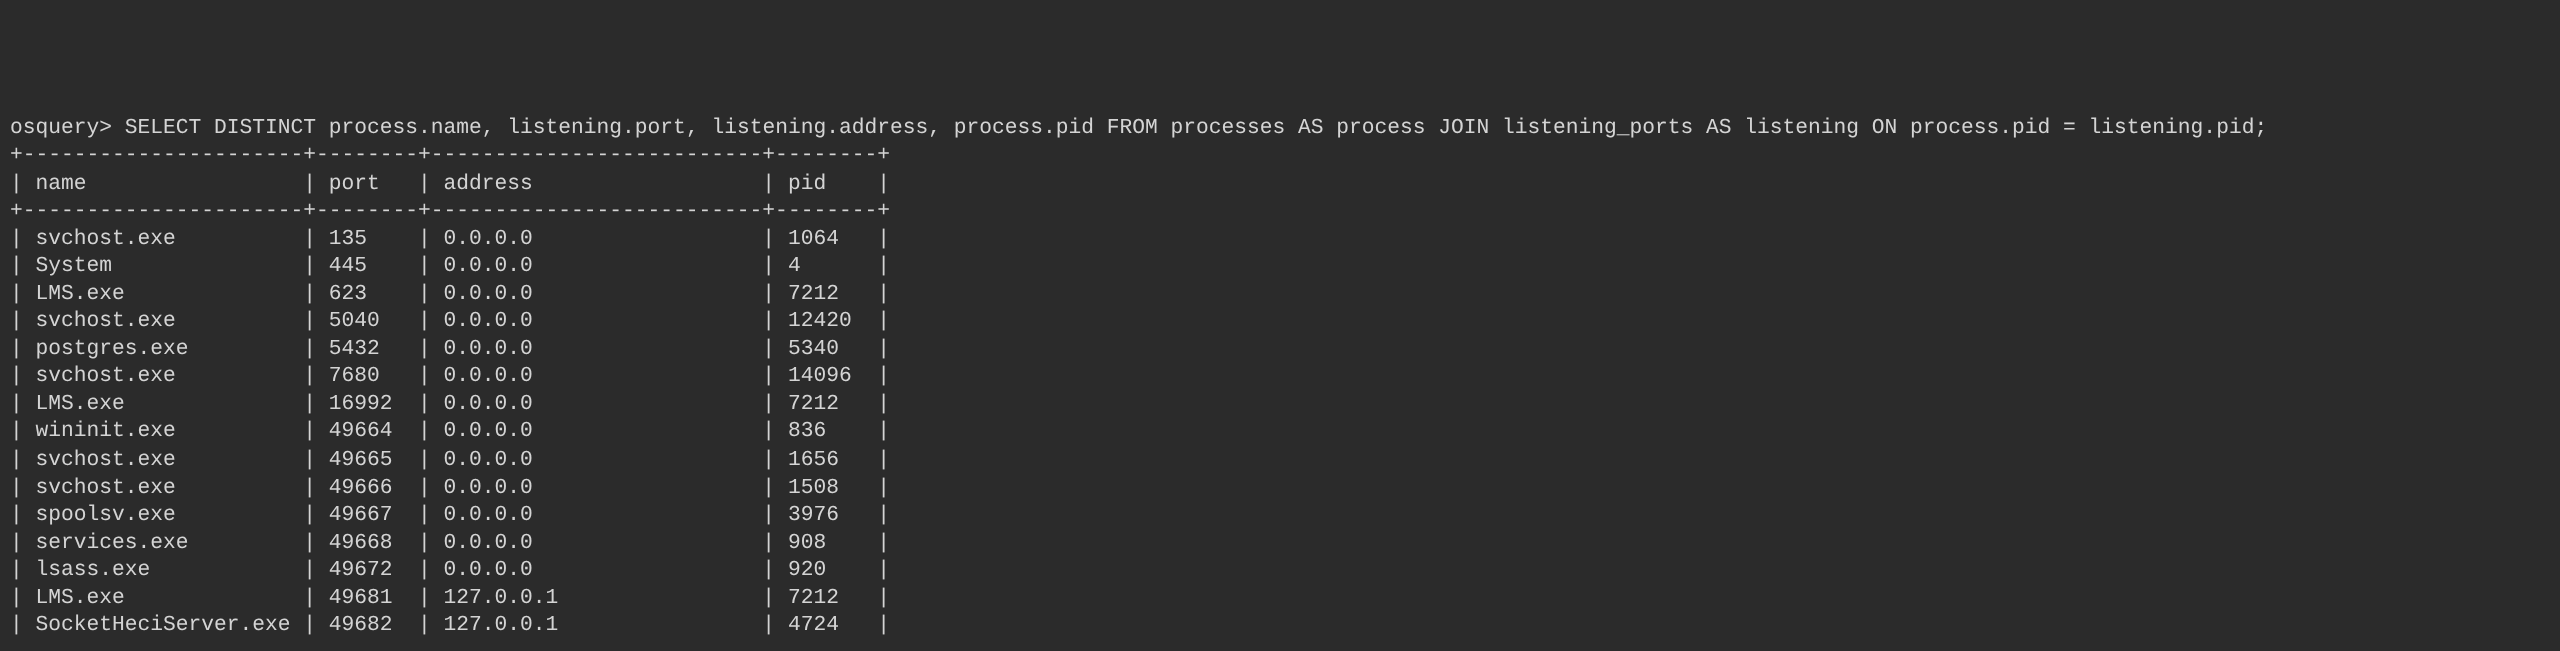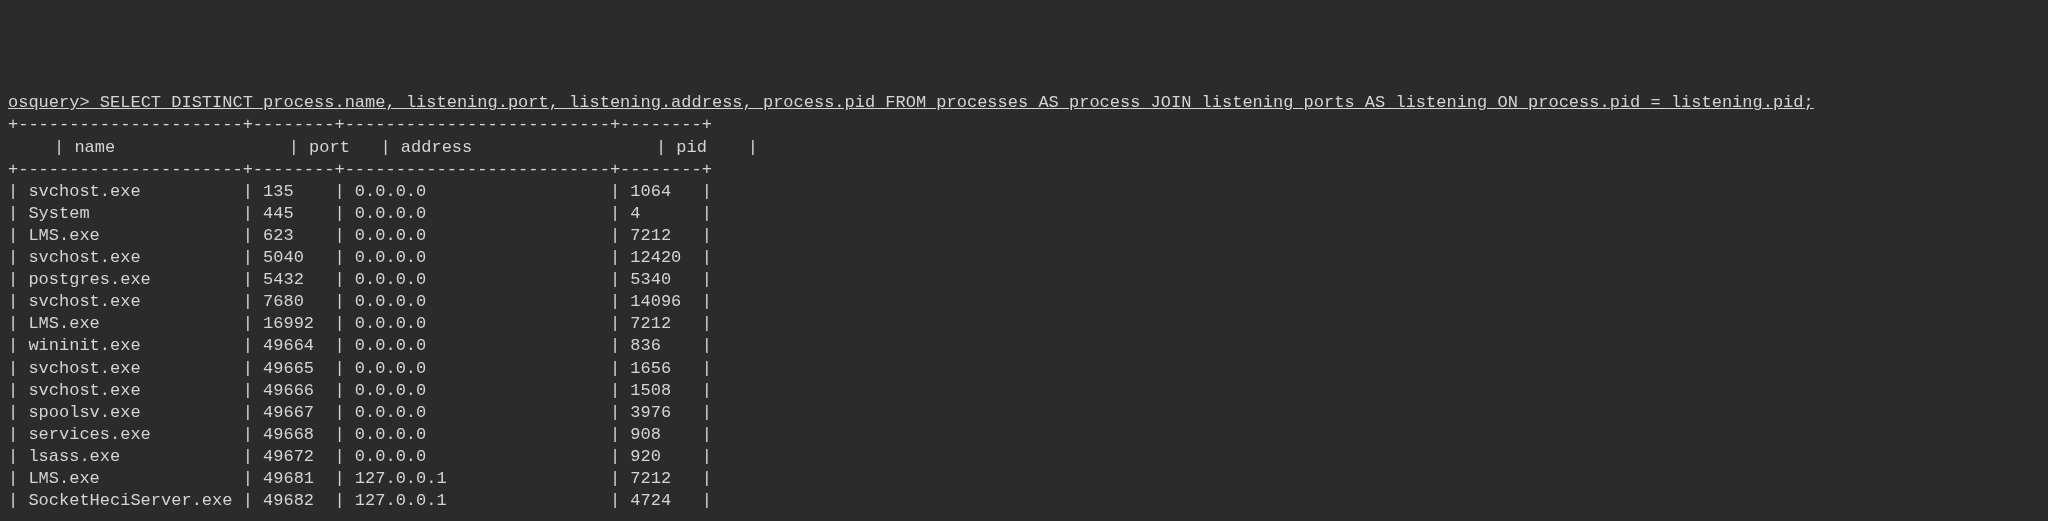--- a/index.html
+++ b/index.html
@@ -15,28 +15,26 @@
       line-height: 1.3;
       padding: 4px 8px;
       white-space: pre;
       overflow: hidden;
     }
     .terminal {
       width: 100%;
     }
     .prompt-line {
       color: #d4d4d4;
-      text-decoration: underline;
     }
     .table-border {
       color: #d4d4d4;
     }
     .table-row {
       color: #d4d4d4;
-      margin-left: 46px;
     }
   </style>
 </head>
 <body>
 
 
 
 <div class="terminal"><span class="prompt-line"><span>osquery&gt; </span><span id="query-line">SELECT DISTINCT process.name, listening.port, listening.address, process.pid FROM processes AS process JOIN listening_ports AS listening ON process.pid = listening.pid;</span></span>
 <span class="table-border" id="border-top">+----------------------+--------+--------------------------+--------+</span>
 <span class="table-row" id="header-row">| name                 | port   | address                  | pid    |</span>

